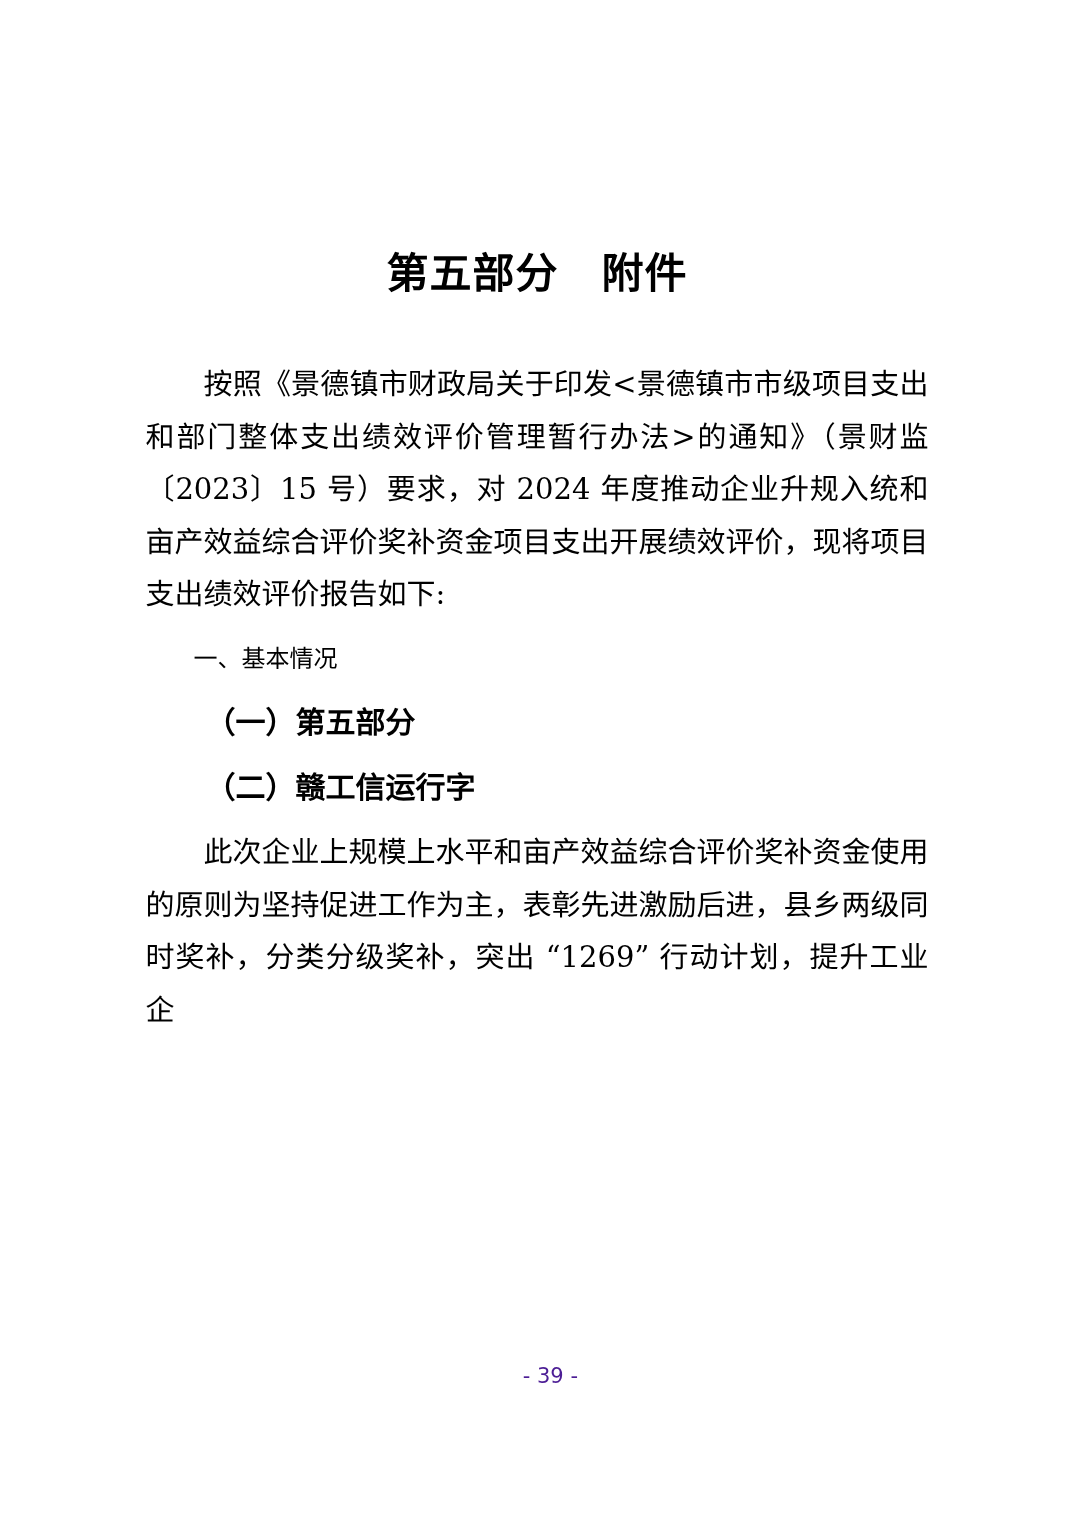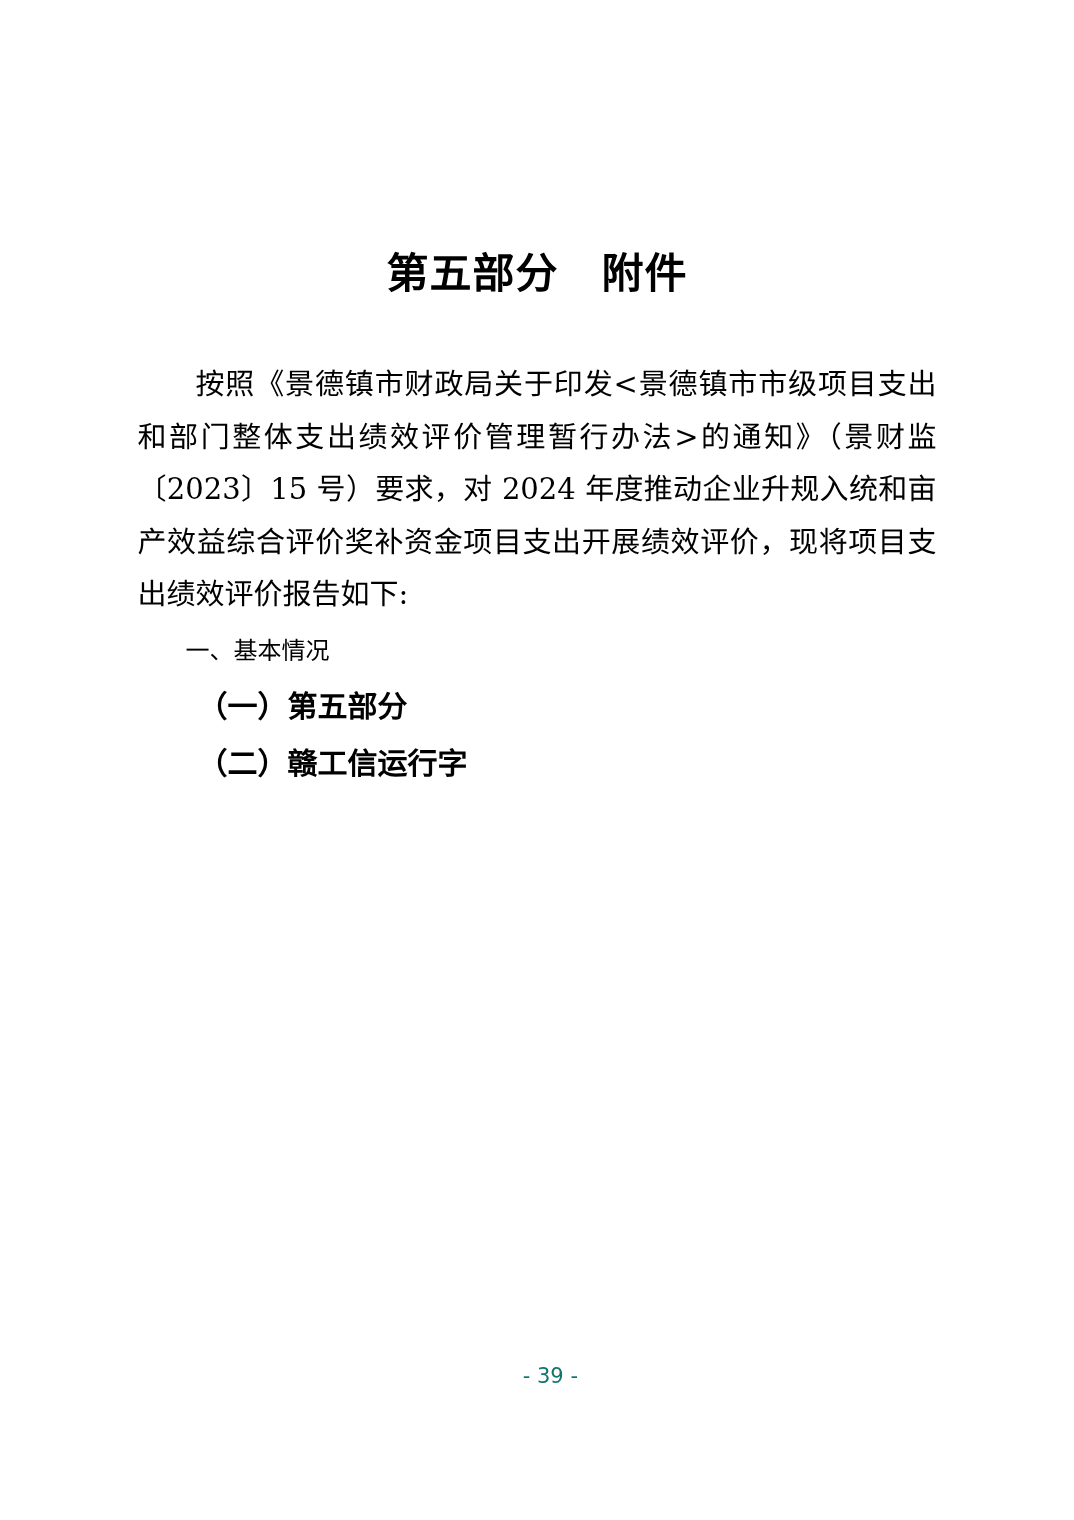--- a/index.html
+++ b/index.html
@@ -31,21 +31,21 @@
     width: 807px;
     margin: 52px auto 0 auto;
     font-family: "DejaVu Serif", "Liberation Serif", serif;
     font-size: 29px;
     line-height: 52.5px;
     text-align: justify;
     text-justify: inter-character;
     text-align-last: left;
   }
   .content p {
-    margin: 4px;
+    margin: 12px;
     padding: 0;
   }
   .para {
     text-indent: 2em;
   }
   .heading-main {
     text-indent: 2em;
     font-family: "DejaVu Sans", "Liberation Sans", sans-serif;
     font-size: 24px;
     font-weight: normal;
@@ -57,21 +57,21 @@
     font-weight: bold;
   }
   .page-footer {
     position: absolute;
     top: 1340px;
     left: 0;
     width: 100%;
     text-align: center;
     font-family: "DejaVu Sans", "Liberation Sans", sans-serif;
     font-size: 21px;
-    color: #0f766e;
+    color: #4c1d95;
     white-space: pre;
   }
 </style>
 </head>
 <body>
 
 <div class="page">
 
   <div class="doc-title">第五部分　附件</div>
 
@@ -80,20 +80,21 @@
     <p class="para">按照《景德镇市财政局关于印发&lt;景德镇市市级项目支出和部门整体支出绩效评价管理暂行办法&gt;的通知》（景财监〔2023〕15 号）要求，对 2024 年度推动企业升规入统和亩产效益综合评价奖补资金项目支出开展绩效评价，现将项目支出绩效评价报告如下:</p>
 
     <p class="heading-main">一、基本情况</p>
 
     <p class="heading-sub">（一）第五部分</p>
 
 
 
     <p class="heading-sub">（二）赣工信运行字</p>
 
+    <p class="para">此次企业上规模上水平和亩产效益综合评价奖补资金使用的原则为坚持促进工作为主，表彰先进激励后进，县乡两级同时奖补，分类分级奖补，突出 “1269” 行动计划，提升工业企</p>
 
   </div>
 
   <div class="page-footer">
     <span>- 39 -</span>
   </div>
 
 </div>
 
 </body></html>

